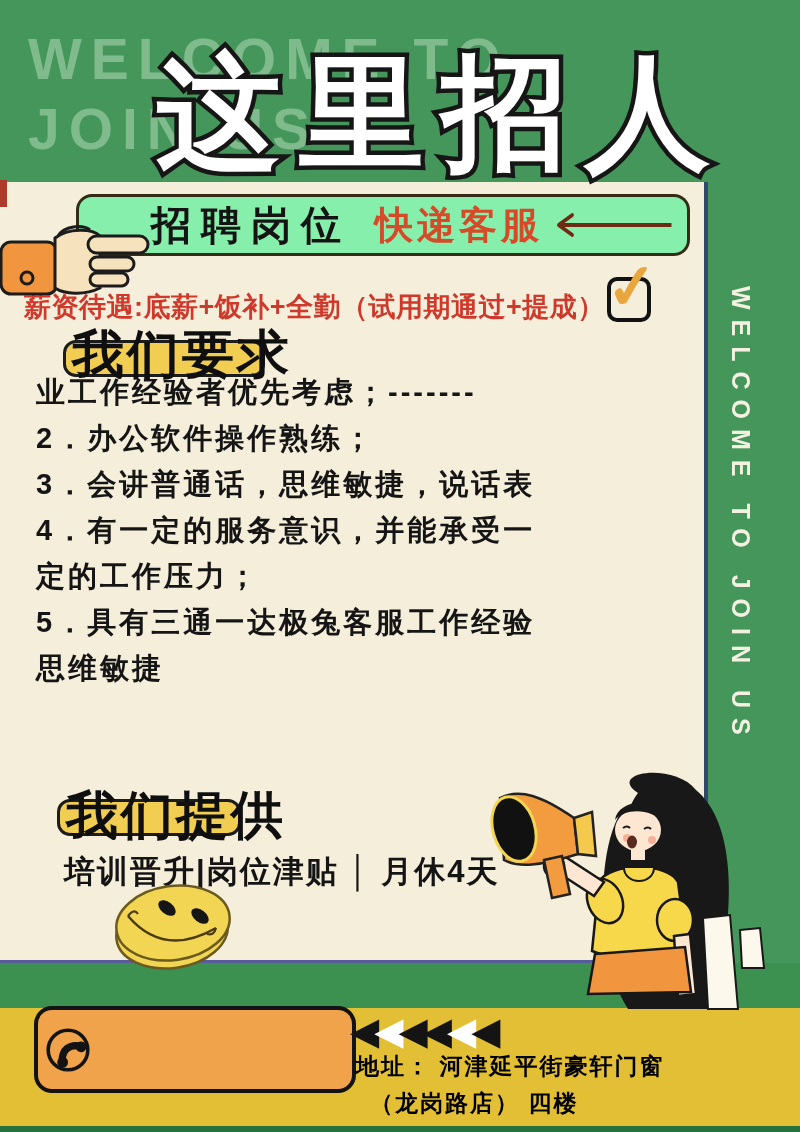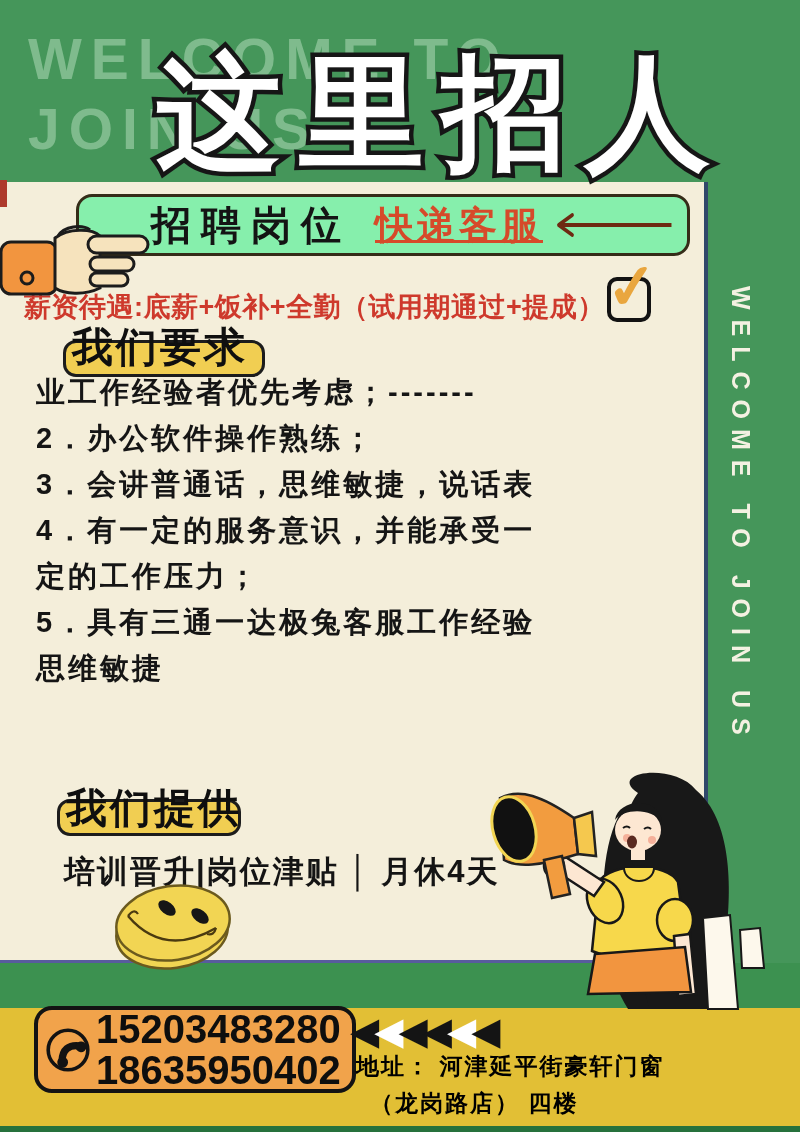--- a/index.html
+++ b/index.html
@@ -35,33 +35,33 @@
   }
   .corner-mark { left:0; top:180px; width:7px; height:27px; background:#ae3a2c; z-index:7; }
 
   
   .banner {
     left:76px; top:194px; width:614px; height:62px;
     background:#86efac; border:3px solid #352c18; border-radius:16px;
     display:flex; align-items:center; padding:0 14px 0 72px; z-index:2;
   }
   .banner-label { font-size:40px; font-weight:900; letter-spacing:10px; color:#141414; white-space:nowrap; }
-  .banner-pos   { margin-left:24px; font-size:38px; font-weight:800; letter-spacing:4px; color:#d64a2a; white-space:nowrap;text-decoration:underline; }
+  .banner-pos   { margin-left:24px; font-size:38px; font-weight:800; letter-spacing:4px; color:#d64a2a; white-space:nowrap; }
   .banner-arrow { flex:1; height:28px; margin-left:8px; }
 
   .hand-svg { left:-2px; top:202px; width:154px; height:98px; z-index:3; overflow:visible; }
 
   .salary { left:24px; top:289px; font-size:27px; font-weight:800; color:#ce392c; letter-spacing:.5px; z-index:2; white-space:nowrap; }
   .checkbox { left:607px; top:277px; width:44px; height:45px; border:4px solid #121212; border-radius:10px; z-index:2; }
   .checkmark { left:606px; top:250px; font-size:62px; font-weight:bold; color:#e9a63e; z-index:3; transform:rotate(-5deg); }
 
   .pill { background:#f1ce52; border:3px solid #1c1c1c; border-radius:13px; z-index:1; }
   .pill-req   { left:63px; top:340px; width:202px; height:37px; }
   .pill-offer { left:57px; top:799px; width:184px; height:37px; }
-  .heading { font-size:41px; font-weight:900; letter-spacing:3px; color:#0f0f0f; z-index:2; white-space:nowrap; }
+  .heading { font-size:52px; font-weight:900; letter-spacing:3px; color:#0f0f0f; z-index:2; white-space:nowrap; }
   .heading-req   { left:72px; top:320px; }
   .heading-offer { left:66px; top:781px; }
 
   .req-list { left:36px; top:369px; width:665px; z-index:2;
     font-size:29px; font-weight:700; letter-spacing:3px; line-height:46px; color:#151515; }
   .req-list div { white-space:nowrap; }
 
   .benefits { left:64px; top:851px; font-size:31px; font-weight:700; letter-spacing:2px; z-index:2; white-space:nowrap; }
 
   .smiley-svg { left:110px; top:880px; width:130px; height:98px; z-index:4; overflow:visible; }
@@ -205,24 +205,20 @@
 
   <div class="abs phone-box">
     <svg class="phone-icon" viewBox="0 0 40 40">
       <circle cx="20" cy="20" r="16.5" fill="none" stroke="#131313" stroke-width="3"></circle>
       <g transform="rotate(-40 20 20)">
         <path d="M10,24 Q20,13 30,24" stroke="#131313" stroke-width="6" fill="none" stroke-linecap="round"></path>
         <circle cx="10" cy="25" r="4.5" fill="#131313"></circle>
         <circle cx="30" cy="25" r="4.5" fill="#131313"></circle>
       </g>
     </svg>
-    <div class="phone-nums">
-      <div>15203483280</div>
-      <div>18635950402</div>
-    </div>
   </div>
 
   <div class="abs arrows">
     <span class="tri dark">◀</span>
     <span class="tri light">◀</span>
     <span class="tri dark">◀</span>
     <span class="tri dark">◀</span>
     <span class="tri light">◀</span>
     <span class="tri dark">◀</span>
   </div>

